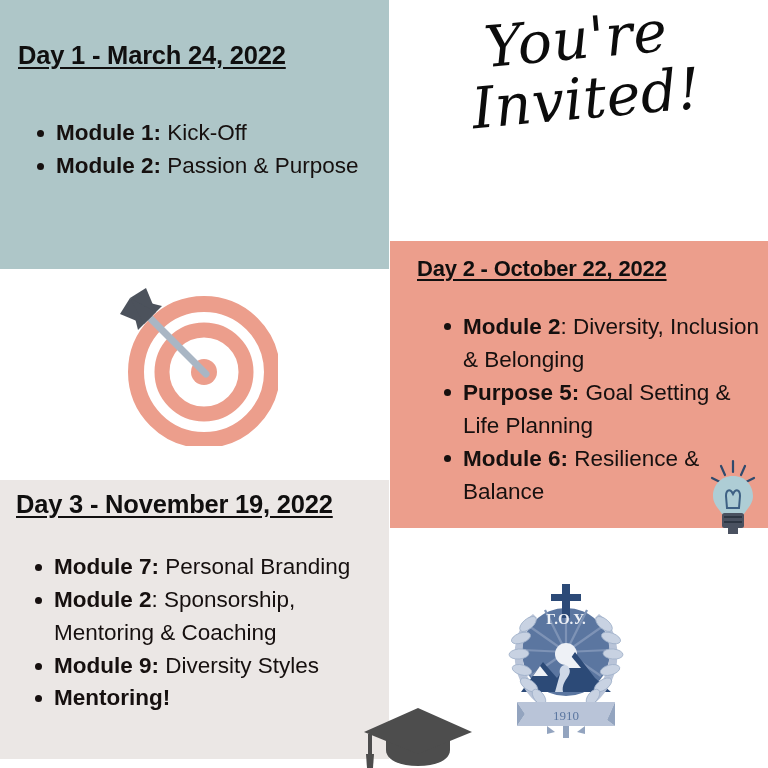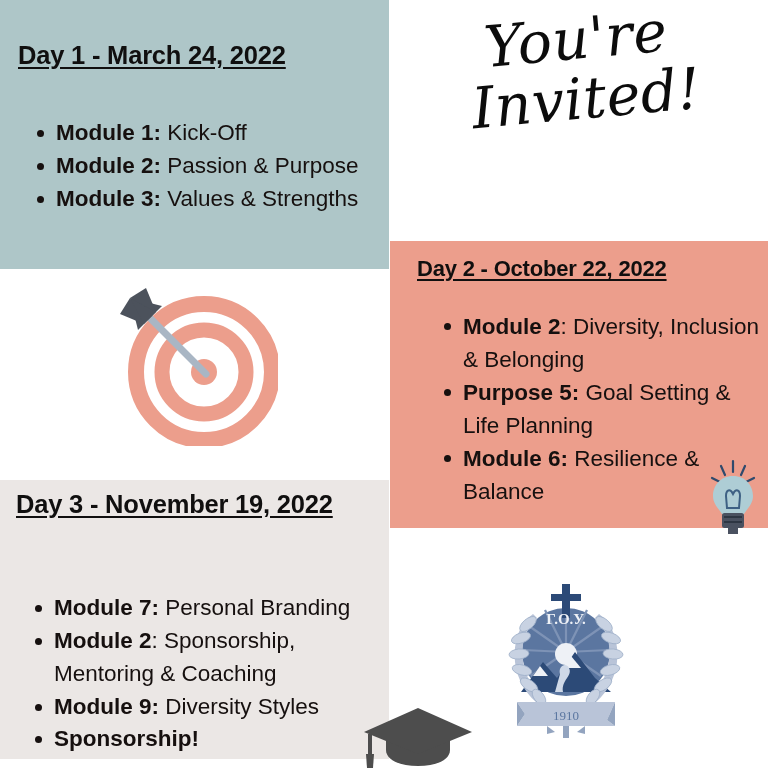--- a/index.html
+++ b/index.html
@@ -85,21 +85,21 @@
   .module-list b {
     font-weight: bold;
   }
 
   #day1-list { left: 18px; top: 105px; width: 365px; }
   #day1-list li { line-height: 1.46; }
 
   #day2-list { left: 425px; top: 298px; width: 330px; }
   #day2-list li { line-height: 1.47; }
 
-  #day3-list { left: 16px; top: 580px; width: 370px; }
+  #day3-list { left: 16px; top: 539px; width: 370px; }
   #day3-list li { line-height: 1.46; }
 
   
   .script-headline {
     position: absolute;
     left: 462px;
     top: 22px;
     width: 290px;
     color: #0c0c0c;
     font-family: "DejaVu Serif", serif;
@@ -137,23 +137,20 @@
   </div>
 
   <div class="day-heading" id="day1-heading">Day 1 - March 24, 2022</div>
   <ul class="module-list" id="day1-list">
     <li>
       <b>Module 1:</b><span> Kick-Off</span>
     </li>
     <li>
       <b>Module 2:</b><span> Passion &amp; Purpose</span>
     </li>
-    <li>
-      <b>Module 3:</b><span> Values &amp; Strengths</span>
-    </li>
   </ul>
 
   <div class="day-heading" id="day2-heading">Day 2 - October 22, 2022</div>
   <ul class="module-list" id="day2-list">
     <li>
       <b>Module 2</b><span>: Diversity, Inclusion &amp; Belonging</span>
     </li>
     <li>
       <b>Purpose 5:</b><span> Goal Setting &amp; Life Planning</span>
     </li>
@@ -167,21 +164,21 @@
     <li>
       <b>Module 7:</b><span> Personal Branding</span>
     </li>
     <li>
       <b>Module 2</b><span>: Sponsorship, Mentoring &amp; Coaching</span>
     </li>
     <li>
       <b>Module 9:</b><span> Diversity Styles</span>
     </li>
     <li>
-      <b>Sponsorship!</b><span></span>
+      <b>Mentoring!</b><span></span>
     </li>
   </ul>
 
   <svg class="icon" id="target-icon" viewBox="0 0 160 160">
     <circle cx="86" cy="86" r="68" fill="none" stroke="#ec9e8c" stroke-width="16"></circle>
     <circle cx="86" cy="86" r="42" fill="none" stroke="#ec9e8c" stroke-width="15"></circle>
     <circle cx="86" cy="86" r="13" fill="#ec9e8c"></circle>
     <line x1="18" y1="18" x2="88" y2="88" stroke="#a9b6c4" stroke-width="7" stroke-linecap="round"></line>
     <path d="M12 12 L44 20 L26 38 Z" fill="#4c525c"></path>
     <path d="M12 12 L20 44 L38 26 Z" fill="#4c525c"></path>

